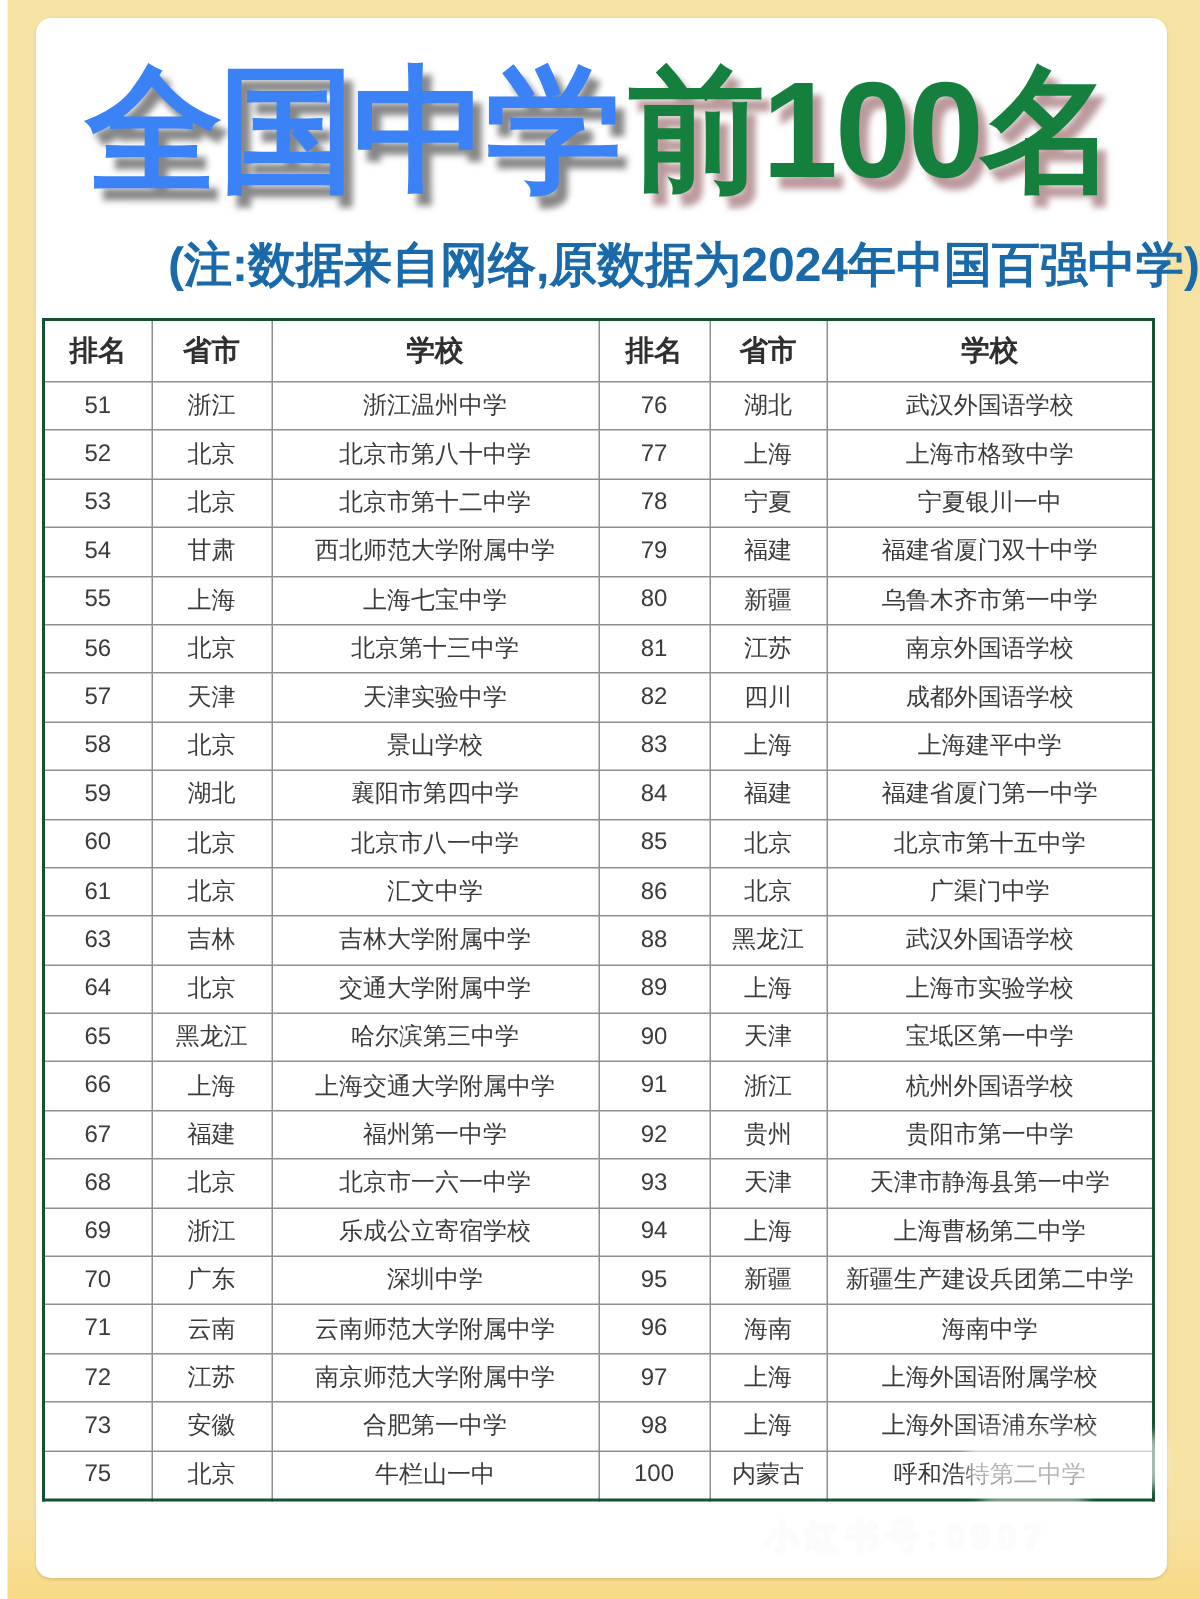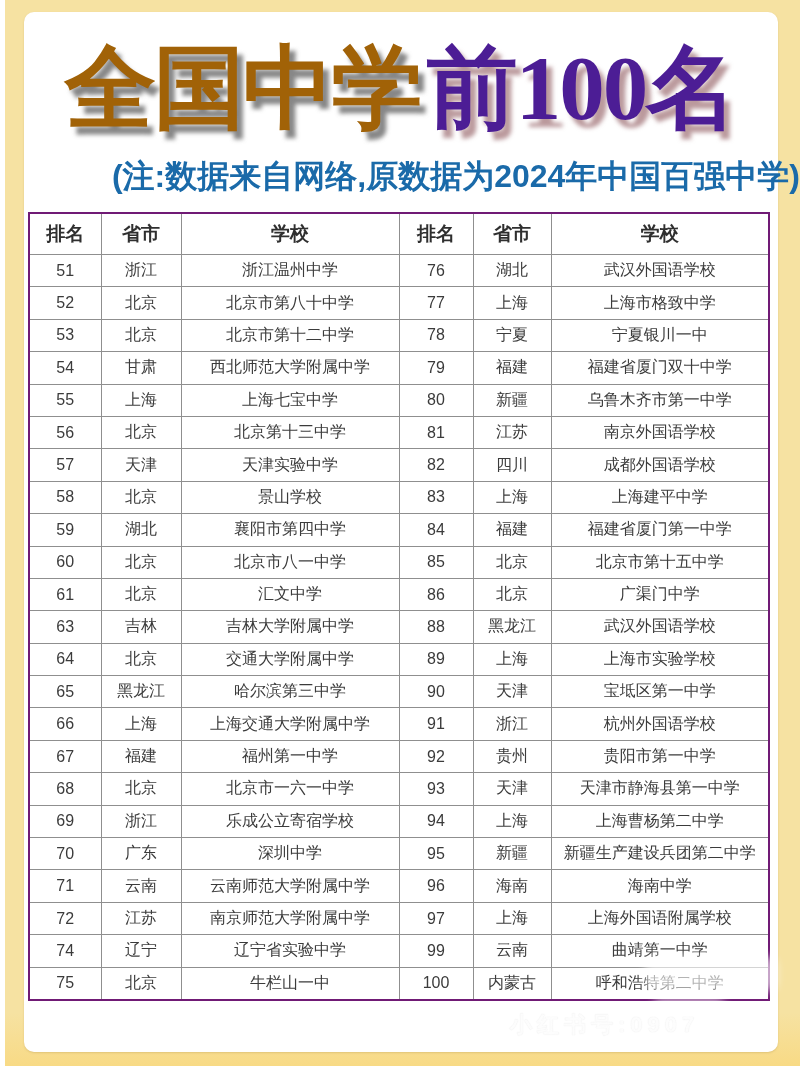--- a/index.html
+++ b/index.html
@@ -17,45 +17,44 @@
     background:#ffffff;border-radius:10px;
     box-shadow:0 1px 2px rgba(180,150,80,.35);
   }
   .title{
     position:absolute;left:0;right:0;top:34px;
     text-align:center;white-space:nowrap;
     font-size:91px;line-height:108px;font-weight:bold;
     letter-spacing:-2px;
   }
   .title .black{
-    color:#a16207;
+    color:#3b82f6;
     text-shadow:6px 8px 4px rgba(95,95,95,.75);
   }
   .title .red{
-    color:#4c1d95;margin-left:6px;
+    color:#15803d;margin-left:6px;
     text-shadow:6px 8px 4px rgba(150,100,105,.65);
-    font-family:Liberation Serif, serif;
   }
   .subtitle{
     position:absolute;left:0;right:0;top:155px;
     text-align:right;
     font-size:32px;font-weight:bold;color:#1a6aa9;
     letter-spacing:0px;white-space:nowrap;
   }
   table.rank{
     position:absolute;left:28px;top:212px;width:740px;
     border-collapse:collapse;table-layout:fixed;
     background:#fff;
   }
   table.rank th,table.rank td{
     border:1px solid #8f8f8f;
     text-align:center;vertical-align:middle;
     padding:0 2px;overflow:hidden;white-space:nowrap;
   }
-  table.rank{border:2px solid #701a75;}
+  table.rank{border:2px solid #14532d;}
   table.rank th{
     height:40px;font-size:19px;font-weight:bold;color:#2f2f2f;
   }
   table.rank td{
     height:31.4px;font-size:16px;color:#3b3b3b;font-weight:500;
   }
   
   .smudge{
     position:absolute;background:rgba(255,255,255,.62);
     border-radius:10px;filter:blur(4px);
@@ -265,26 +264,26 @@
       </tr>
       <tr>
         <td>72</td>
         <td>江苏</td>
         <td>南京师范大学附属中学</td>
         <td>97</td>
         <td>上海</td>
         <td>上海外国语附属学校</td>
       </tr>
       <tr>
-        <td>74</td>
-        <td>辽宁</td>
-        <td>辽宁省实验中学</td>
-        <td>99</td>
-        <td>云南</td>
-        <td>曲靖第一中学</td>
+        <td>73</td>
+        <td>安徽</td>
+        <td>合肥第一中学</td>
+        <td>98</td>
+        <td>上海</td>
+        <td>上海外国语浦东学校</td>
       </tr>
       <tr>
         <td>75</td>
         <td>北京</td>
         <td>牛栏山一中</td>
         <td>100</td>
         <td>内蒙古</td>
         <td>呼和浩特第二中学</td>
       </tr>
     </tbody>

